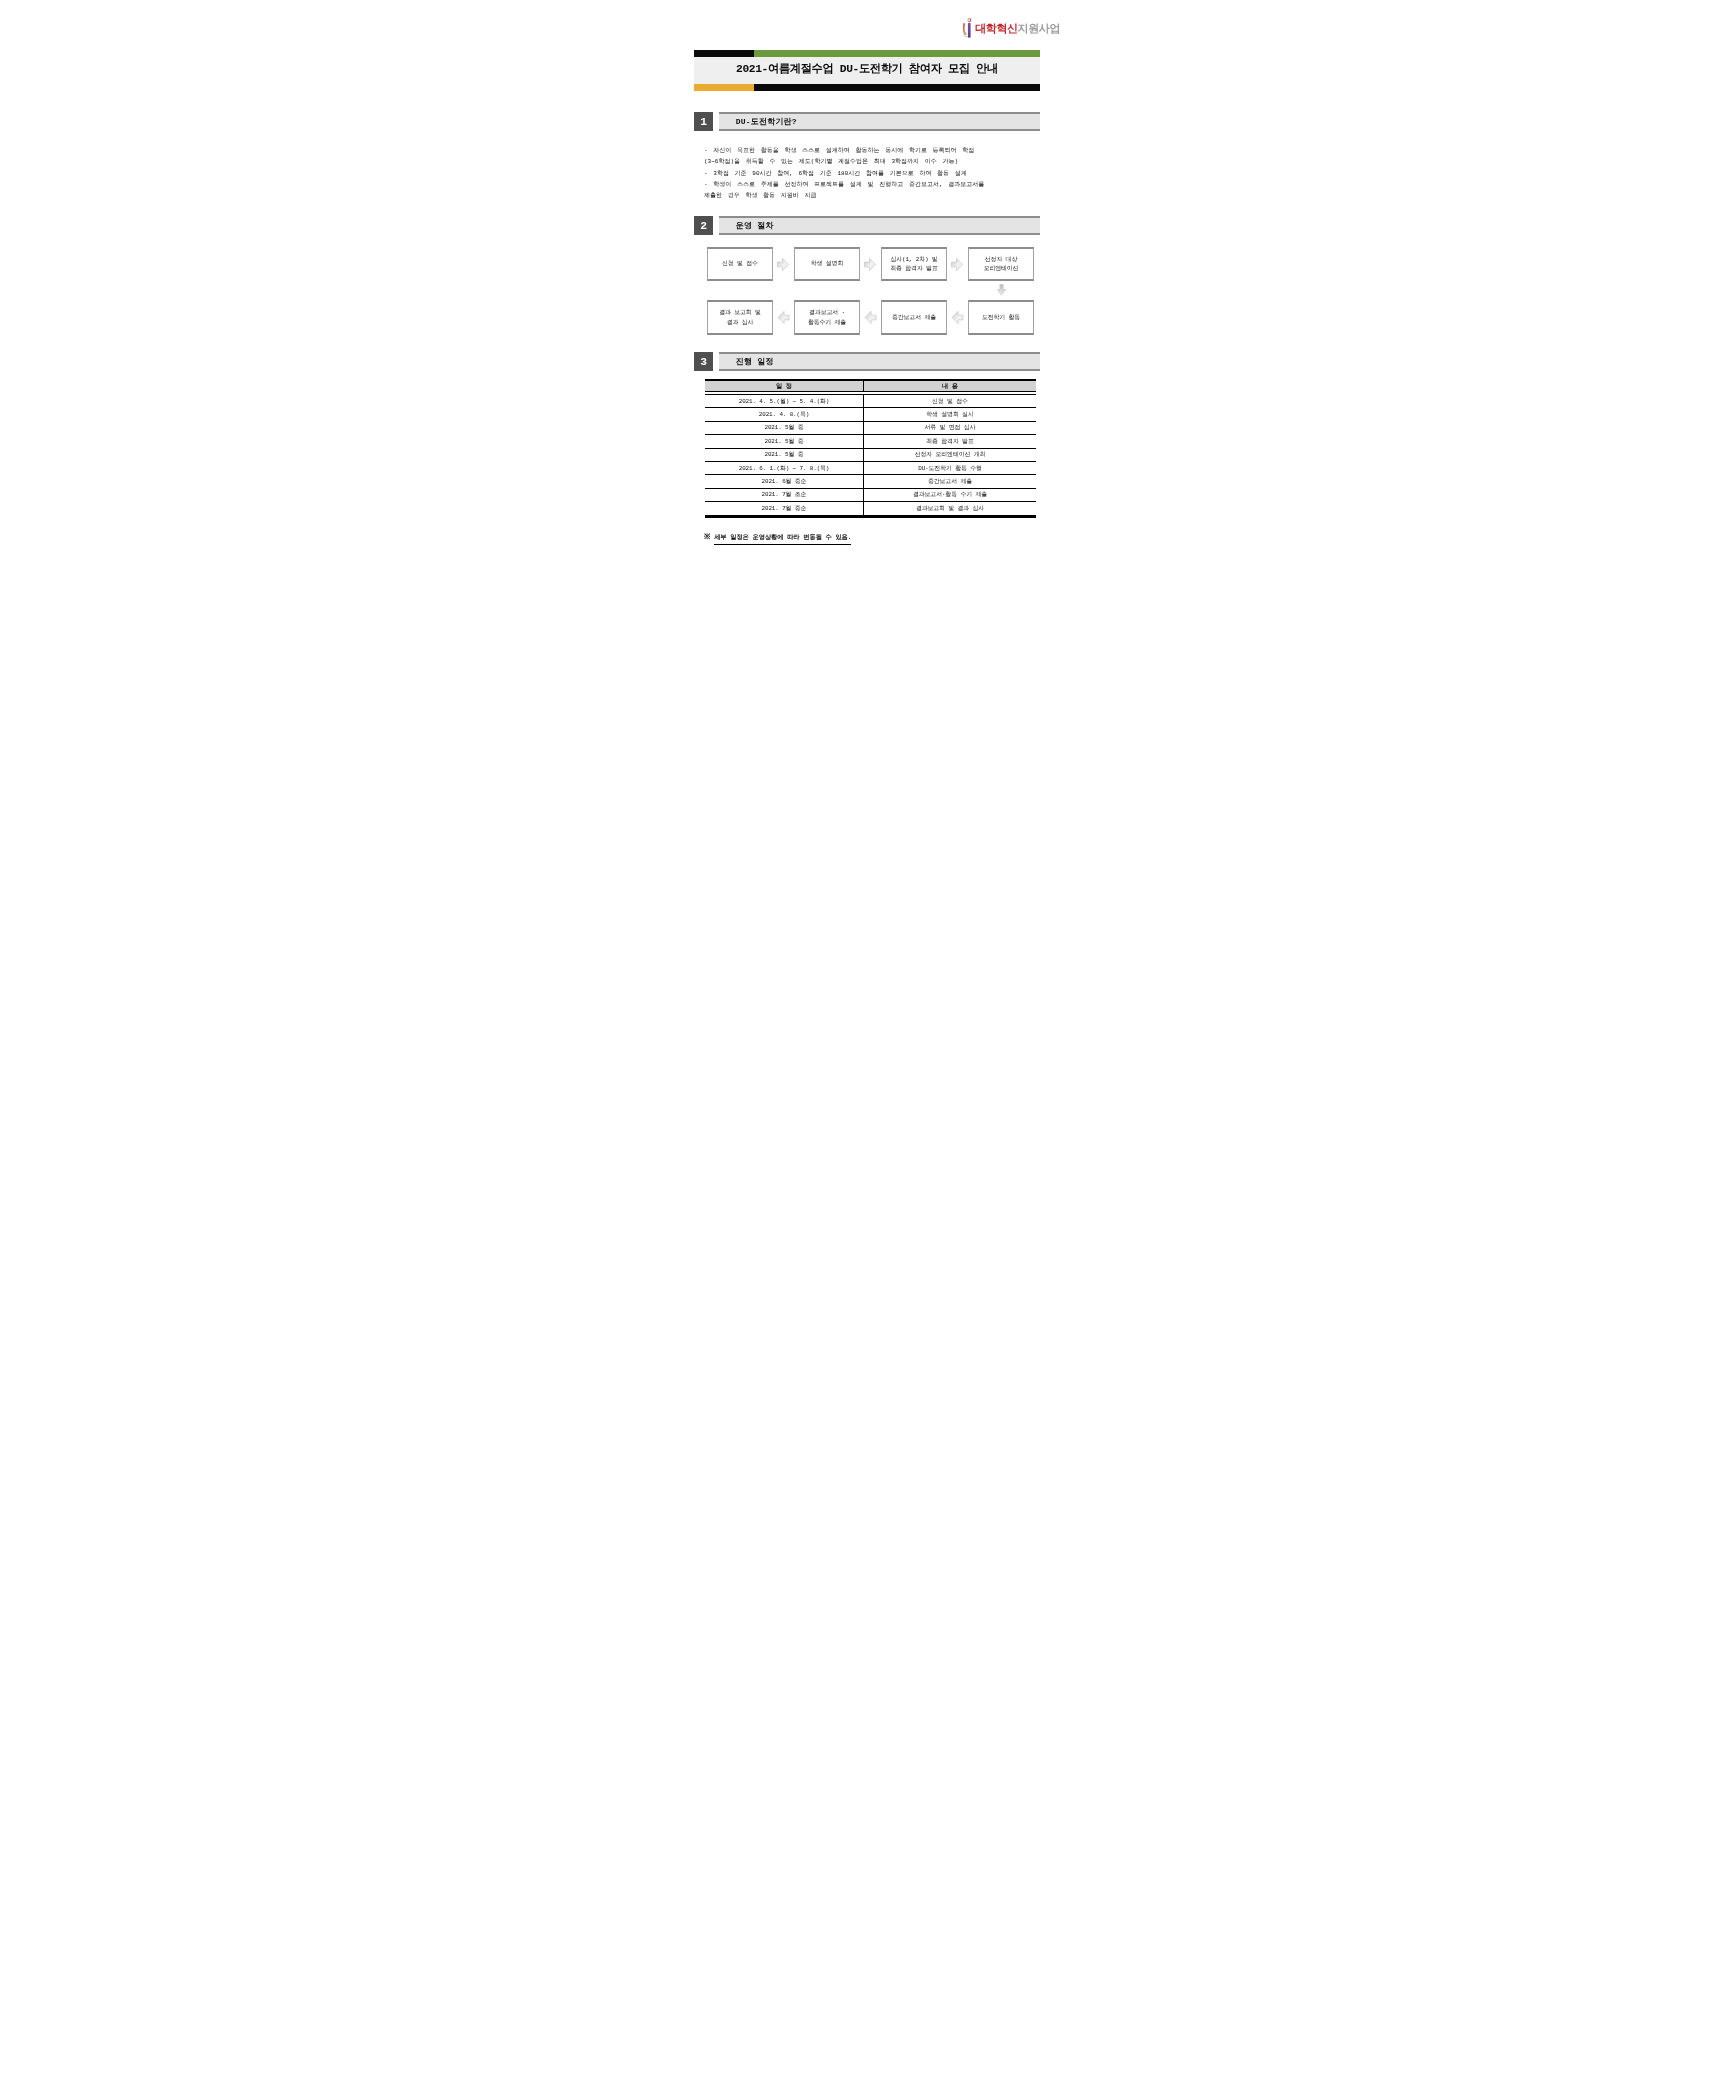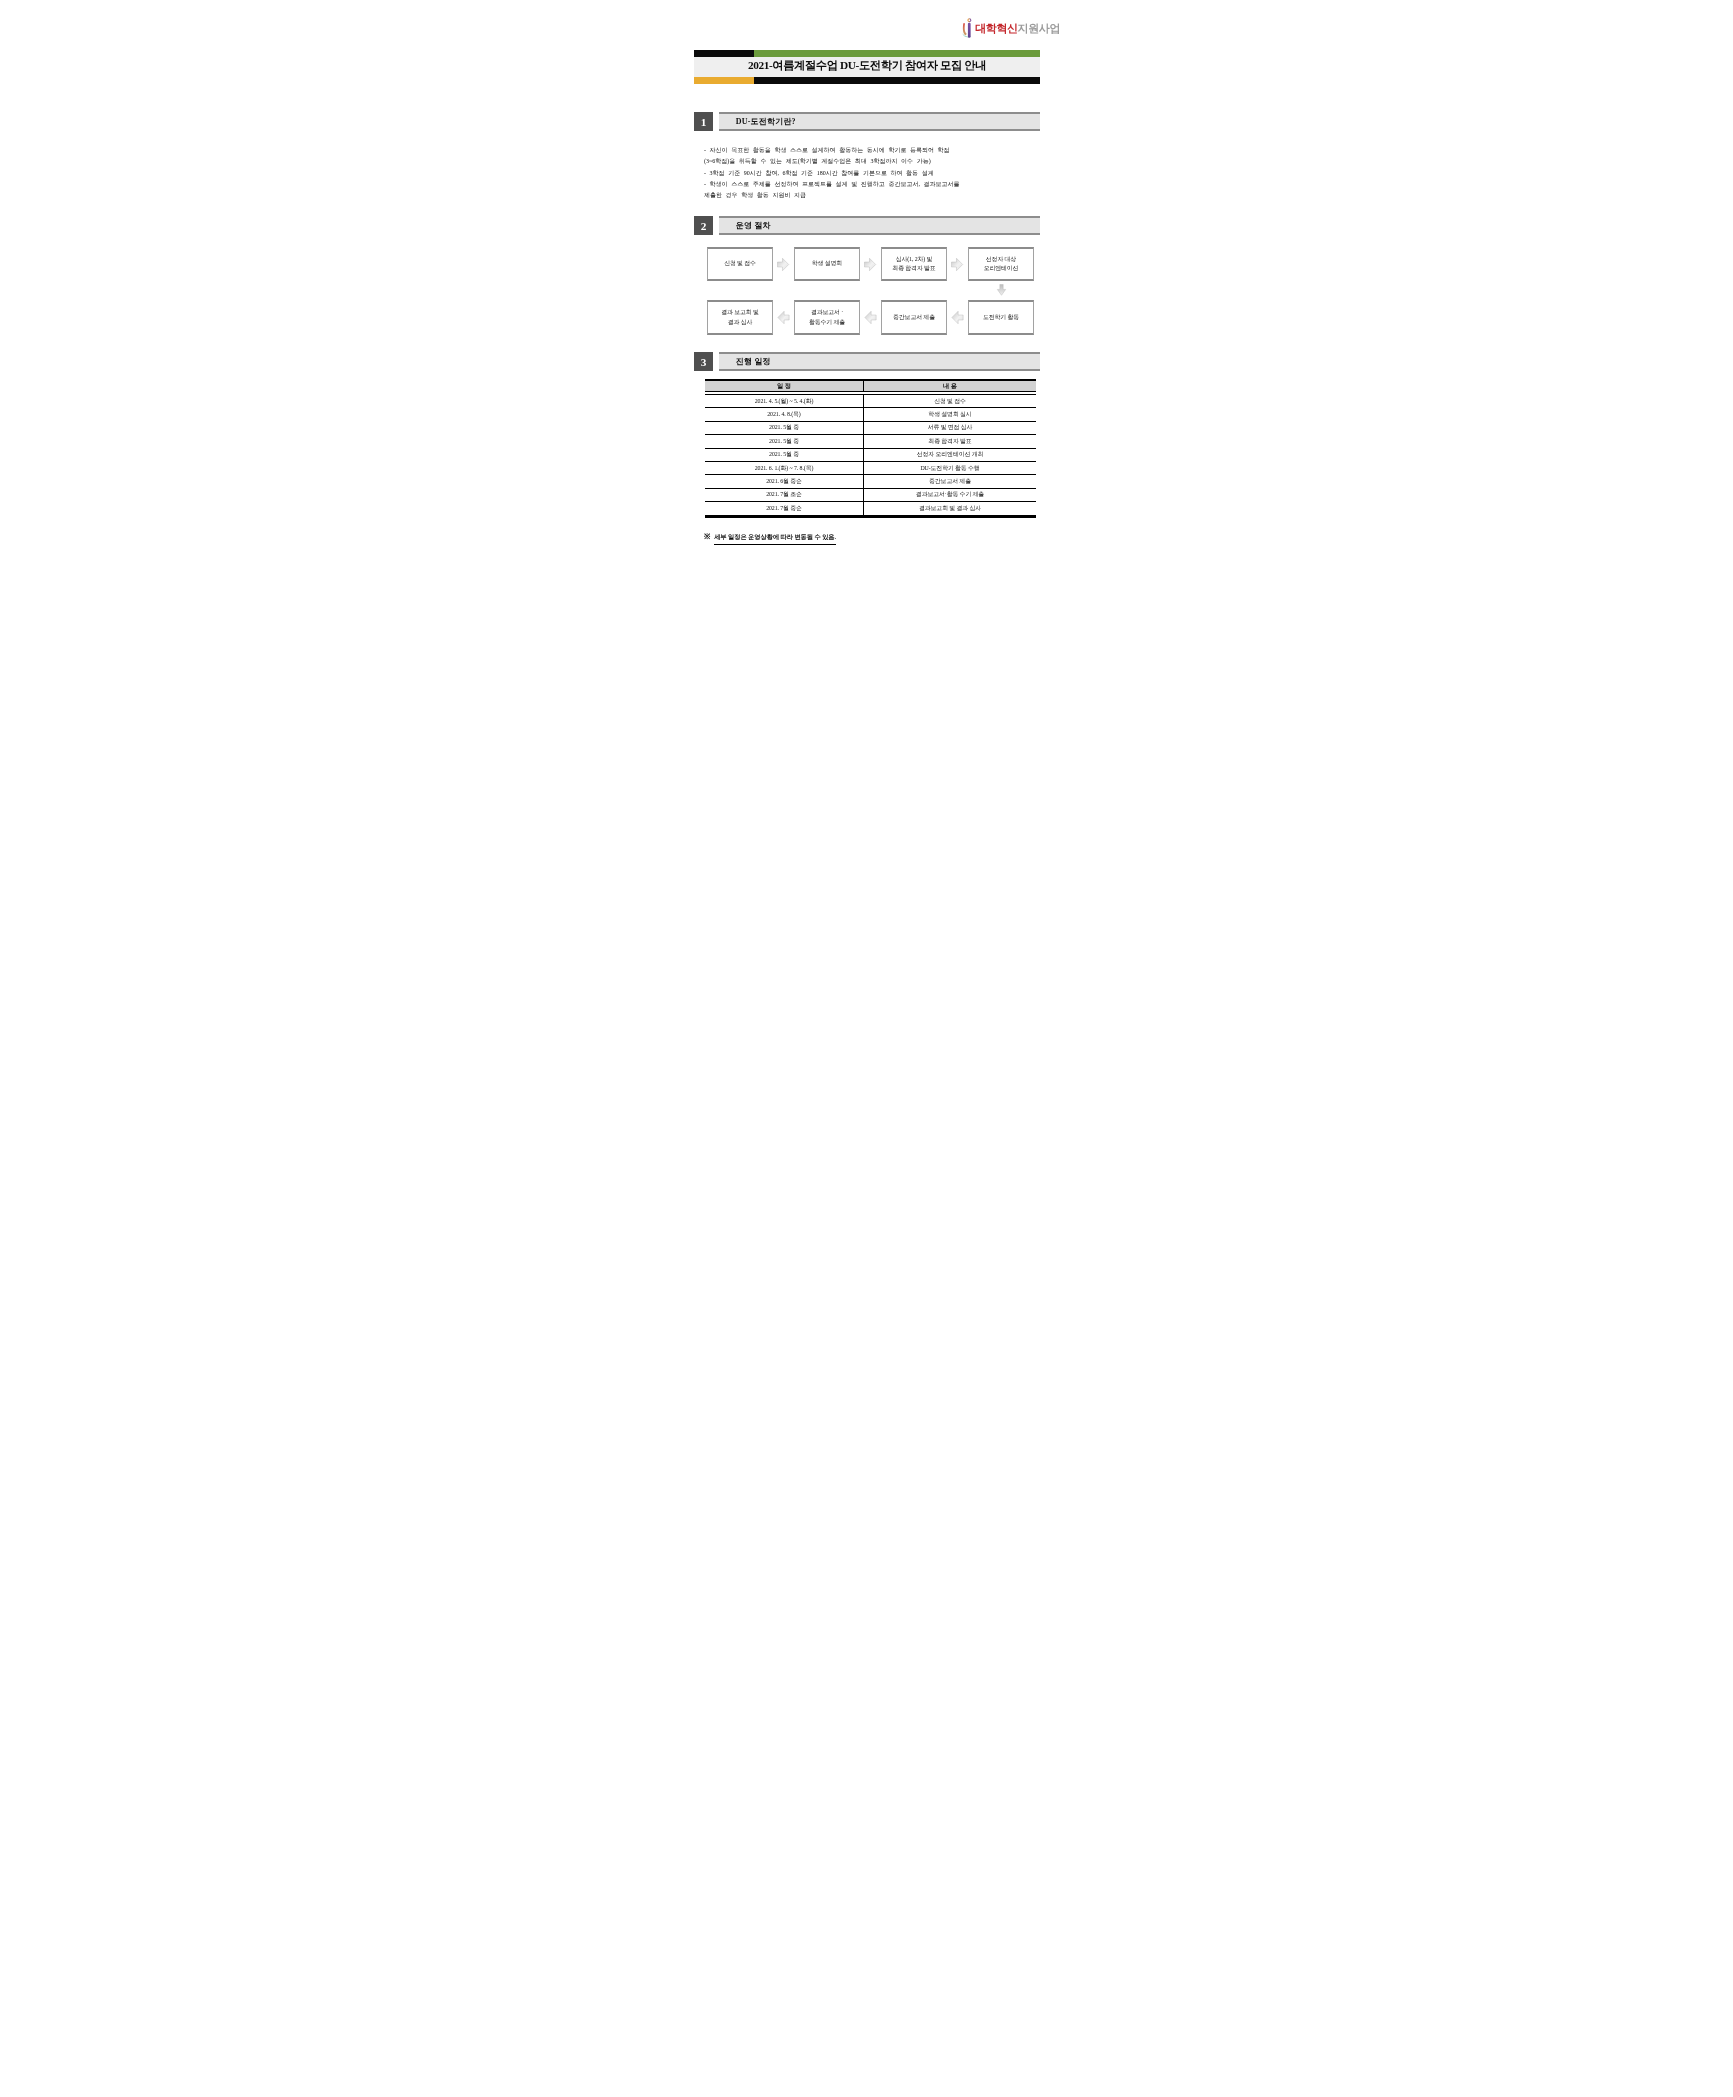--- a/index.html
+++ b/index.html
@@ -1,36 +1,36 @@
 <!DOCTYPE html>
 <html style="font-size:6.7px"><head>
 <meta charset="utf-8">
 <style>
   * { margin:0; padding:0; box-sizing:border-box; }
   html,body { background:#ffffff; }
   .page {
     position:relative; width:433px; height:615px; margin:0 auto;
     background:#ffffff; overflow:hidden;
-    font-family:Liberation Serif, serif; color:#111;
+    font-family:Liberation Mono, monospace; color:#111;
   }
   
   .logo { position:absolute; top:17.6px; right:23px; display:flex; align-items:center; gap:2.9px; }
   .logo-mark { width:11.3px; height:22px; }
   .logo-text { font-size:11px; font-weight:bold; letter-spacing:-0.4px; white-space:nowrap; }
   .logo-red  { color:#c4282d; }
   .logo-gray { color:#9b9b9b; }
   
   .banner { position:absolute; left:44px; top:50px; width:346px; }
   .banner-top, .banner-bottom { height:7.1px; display:flex; }
   .bar-black-l { width:60px; background:#0a0a0a; }
   .bar-green   { flex:1; background:#6b9b3c; }
   .bar-orange  { width:60px; background:#e9ab30; }
   .bar-black-r { flex:1; background:#0a0a0a; }
   .banner-mid {
-    height:20px; background:#efefef; display:flex;
+    height:27px; background:#efefef; display:flex;
     align-items:center; justify-content:center; padding-bottom:3.4px;
   }
   .banner-title { font-size:11.3px; font-weight:bold; letter-spacing:-0.4px; white-space:nowrap; color:#0c0c0c; }
   
   .section-heading { position:absolute; left:44px; width:346px; height:19.3px; display:flex; }
   .sh-num {
     width:19.3px; background:#4f4f4f; color:#ffffff; display:flex;
     align-items:center; justify-content:center; font-size:11.3px; font-weight:bold;
   }
   .sh-gap { width:5.5px; }

